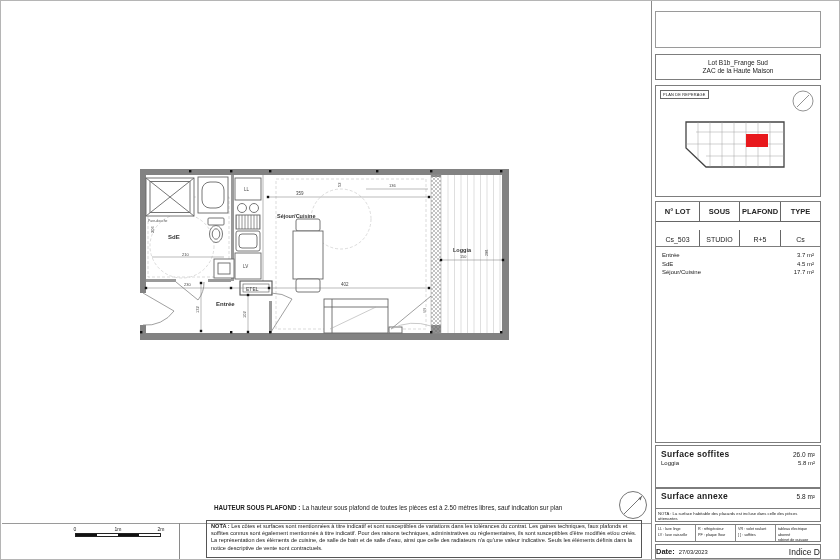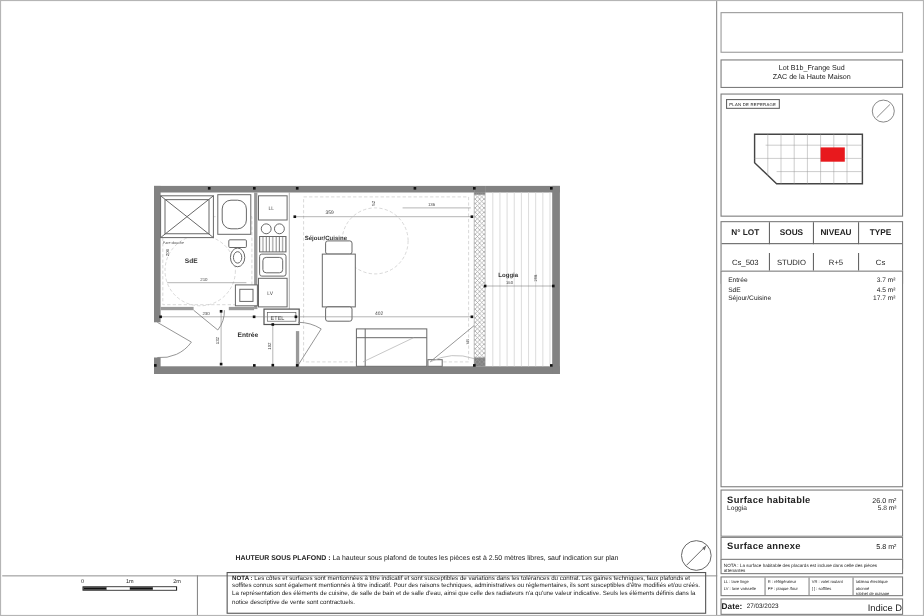--- a/index.html
+++ b/index.html
@@ -283,21 +283,21 @@
         <line x1="16" y1="20" x2="104" y2="20"></line>
           <line x1="26" y1="44" x2="104" y2="44"></line>
       </g>
       <rect x="66" y="22" width="22" height="13" fill="#e8191d"></rect>
     </svg>
   </div>
 
   <div class="tb-box lot-table" style="top:200px;height:57px;">
     <div class="cell hdr">N° LOT</div>
     <div class="cell hdr">SOUS</div>
-    <div class="cell hdr">NIVEAU</div>
+    <div class="cell hdr">PLAFOND</div>
     <div class="cell hdr">TYPE</div>
     <div class="cell val">Cs_503</div>
     <div class="cell val">STUDIO</div>
     <div class="cell val">R+5</div>
     <div class="cell val">Cs</div>
   </div>
 
   <div class="tb-box" style="top:245px;height:197px;padding:4px 5px;">
     <div class="room-row">
       <span>Entrée</span>
@@ -308,21 +308,21 @@
       <span>4.5 m²</span>
     </div>
     <div class="room-row">
       <span>Séjour/Cuisine</span>
       <span>17.7 m²</span>
     </div>
   </div>
 
   <div class="tb-box" style="top:444px;height:43px;padding:3px 5px;">
     <div class="sh-row">
-      <span class="sh-label">Surface habitable</span>
+      <span class="sh-label">Surface soffites</span>
       <span class="sh-val">26.0 m²</span>
     </div>
     <div class="sub-row">
       <span>Loggia</span>
       <span>5.8 m²</span>
     </div>
   </div>
 
   <div class="tb-box" style="top:487px;height:29px;padding:2px 5px;">
     <div class="sh-row">

